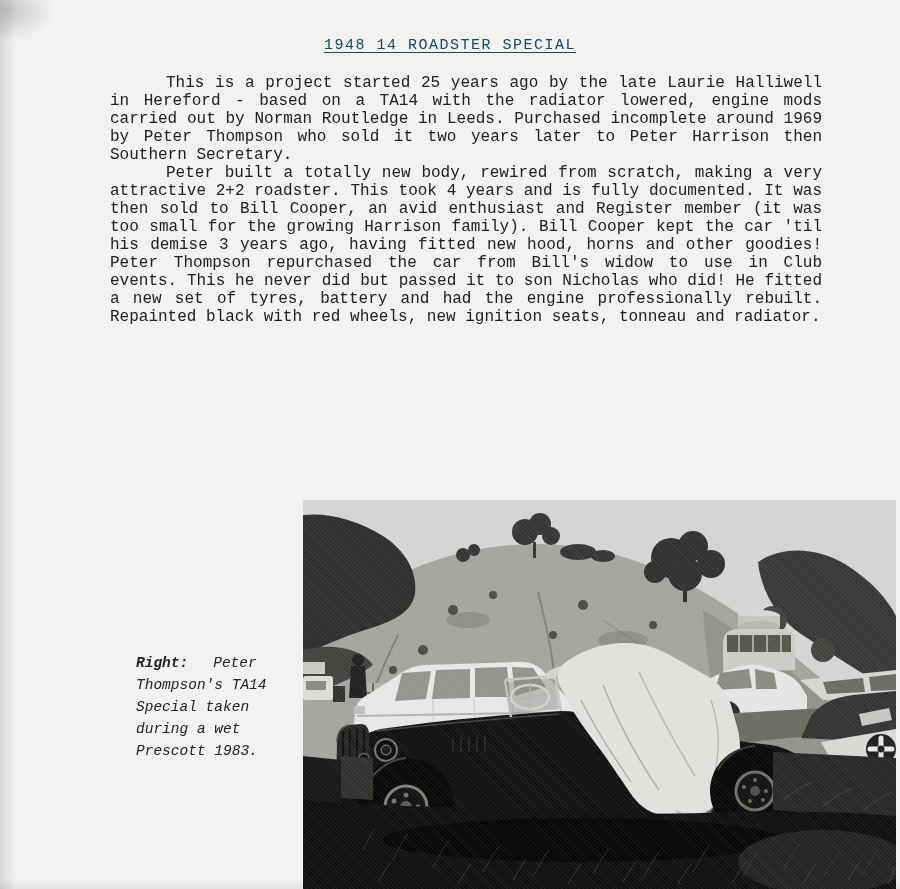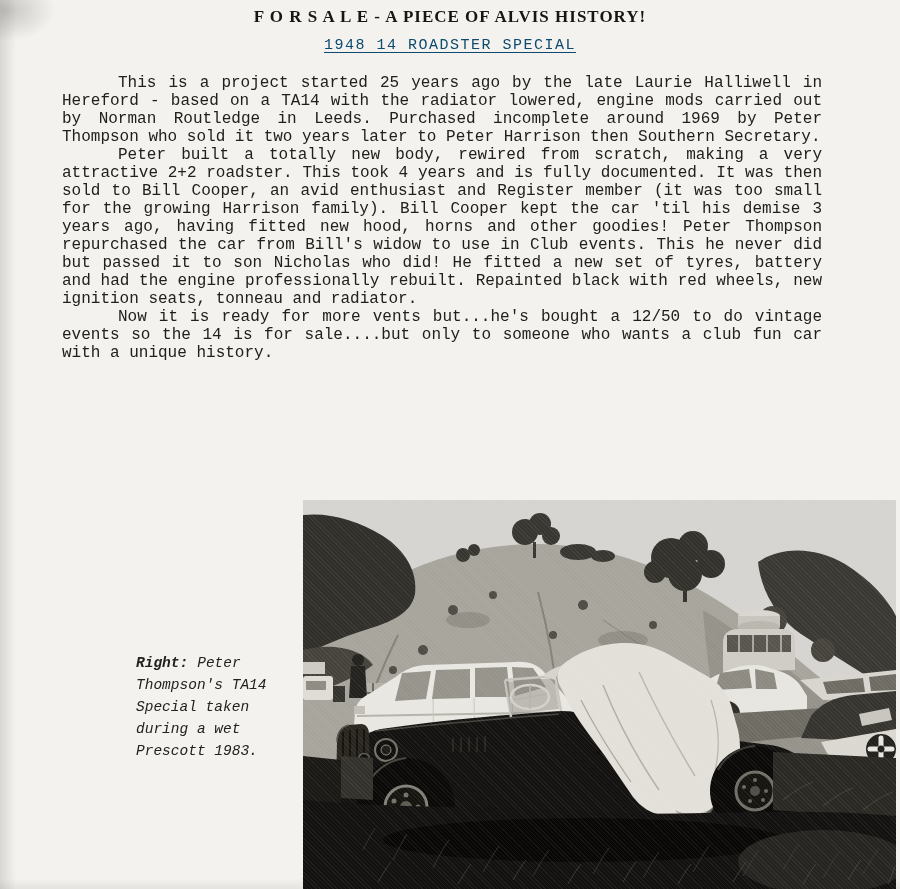--- a/index.html
+++ b/index.html
@@ -31,51 +31,49 @@
     text-align:center; font-size:15px; letter-spacing:1.5px;
     color:#0c4a6e;
   }
   .doc-subtitle span {
     text-decoration:underline; text-underline-offset:3px;
   }
   .body-text {
     position:absolute; left:62px; top:74px; width:760px;
     font-size:16px; line-height:18px; text-align:justify;
   }
-  .para { text-indent:56px; }
+  .para { text-indent:56px;margin-left:48px; }
   .offers { margin-top:24px; text-indent:27px; text-align:left; }
   .figure-caption {
     position:absolute; left:136px; top:652px; width:154px;
     font-size:14.5px; line-height:22px; font-style:italic; color:#232220;
   }
-  .cap-label { font-weight:bold; padding-right:9px; }
+  .cap-label { font-weight:bold; padding-right:25px; }
   .photo {
     position:absolute; left:303px; top:500px; width:593px; height:389px;
     background:#d6d4d0;
   }
   .photo svg { display:block; width:100%; height:100%; }
   .photo::after {
     content:""; position:absolute; inset:0; pointer-events:none;
     background-image:repeating-linear-gradient(45deg, rgba(255,255,255,.06) 0 1px, transparent 1px 3px);
   }
 </style>
 </head>
 <body>
 
 <div class="page">
 
-  <div class="doc-title">F O R   S A L E   -   A PIECE OF ALVIS HISTORY!</div>
   <div class="doc-subtitle">
     <span>1948 14 ROADSTER SPECIAL</span>
   </div>
 
   <div class="body-text">
     <p class="para">This is a project started 25 years ago by the late Laurie Halliwell in Hereford - based on a TA14 with the radiator lowered, engine mods carried out by Norman Routledge in Leeds. Purchased incomplete around 1969 by Peter Thompson who sold it two years later to Peter Harrison then Southern Secretary.</p>
     <p class="para">Peter built a totally new body, rewired from scratch, making a very attractive 2+2 roadster. This took 4 years and is fully documented. It was then sold to Bill Cooper, an avid enthusiast and Register member (it was too small for the growing Harrison family). Bill Cooper kept the car 'til his demise 3 years ago, having fitted new hood, horns and other goodies! Peter Thompson repurchased the car from Bill's widow to use in Club events. This he never did but passed it to son Nicholas who did! He fitted a new set of tyres, battery and had the engine professionally rebuilt. Repainted black with red wheels, new ignition seats, tonneau and radiator.</p>
-    <p class="para">Now it is ready for more vents but...he's bought a 12/50 to do vintage events so the 14 is for sale....but only to someone who wants a club fun car with a unique history.</p>
   </div>
 
   <div class="figure-caption"><span class="cap-label">Right:</span><span>Peter Thompson's TA14 Special taken during a wet Prescott 1983.</span></div>
 
   <div class="photo">
     <svg viewBox="0 0 593 389" preserveAspectRatio="none">
 
       <rect x="0" y="0" width="593" height="389" fill="#d6d4d0"></rect>
 
       <g>

